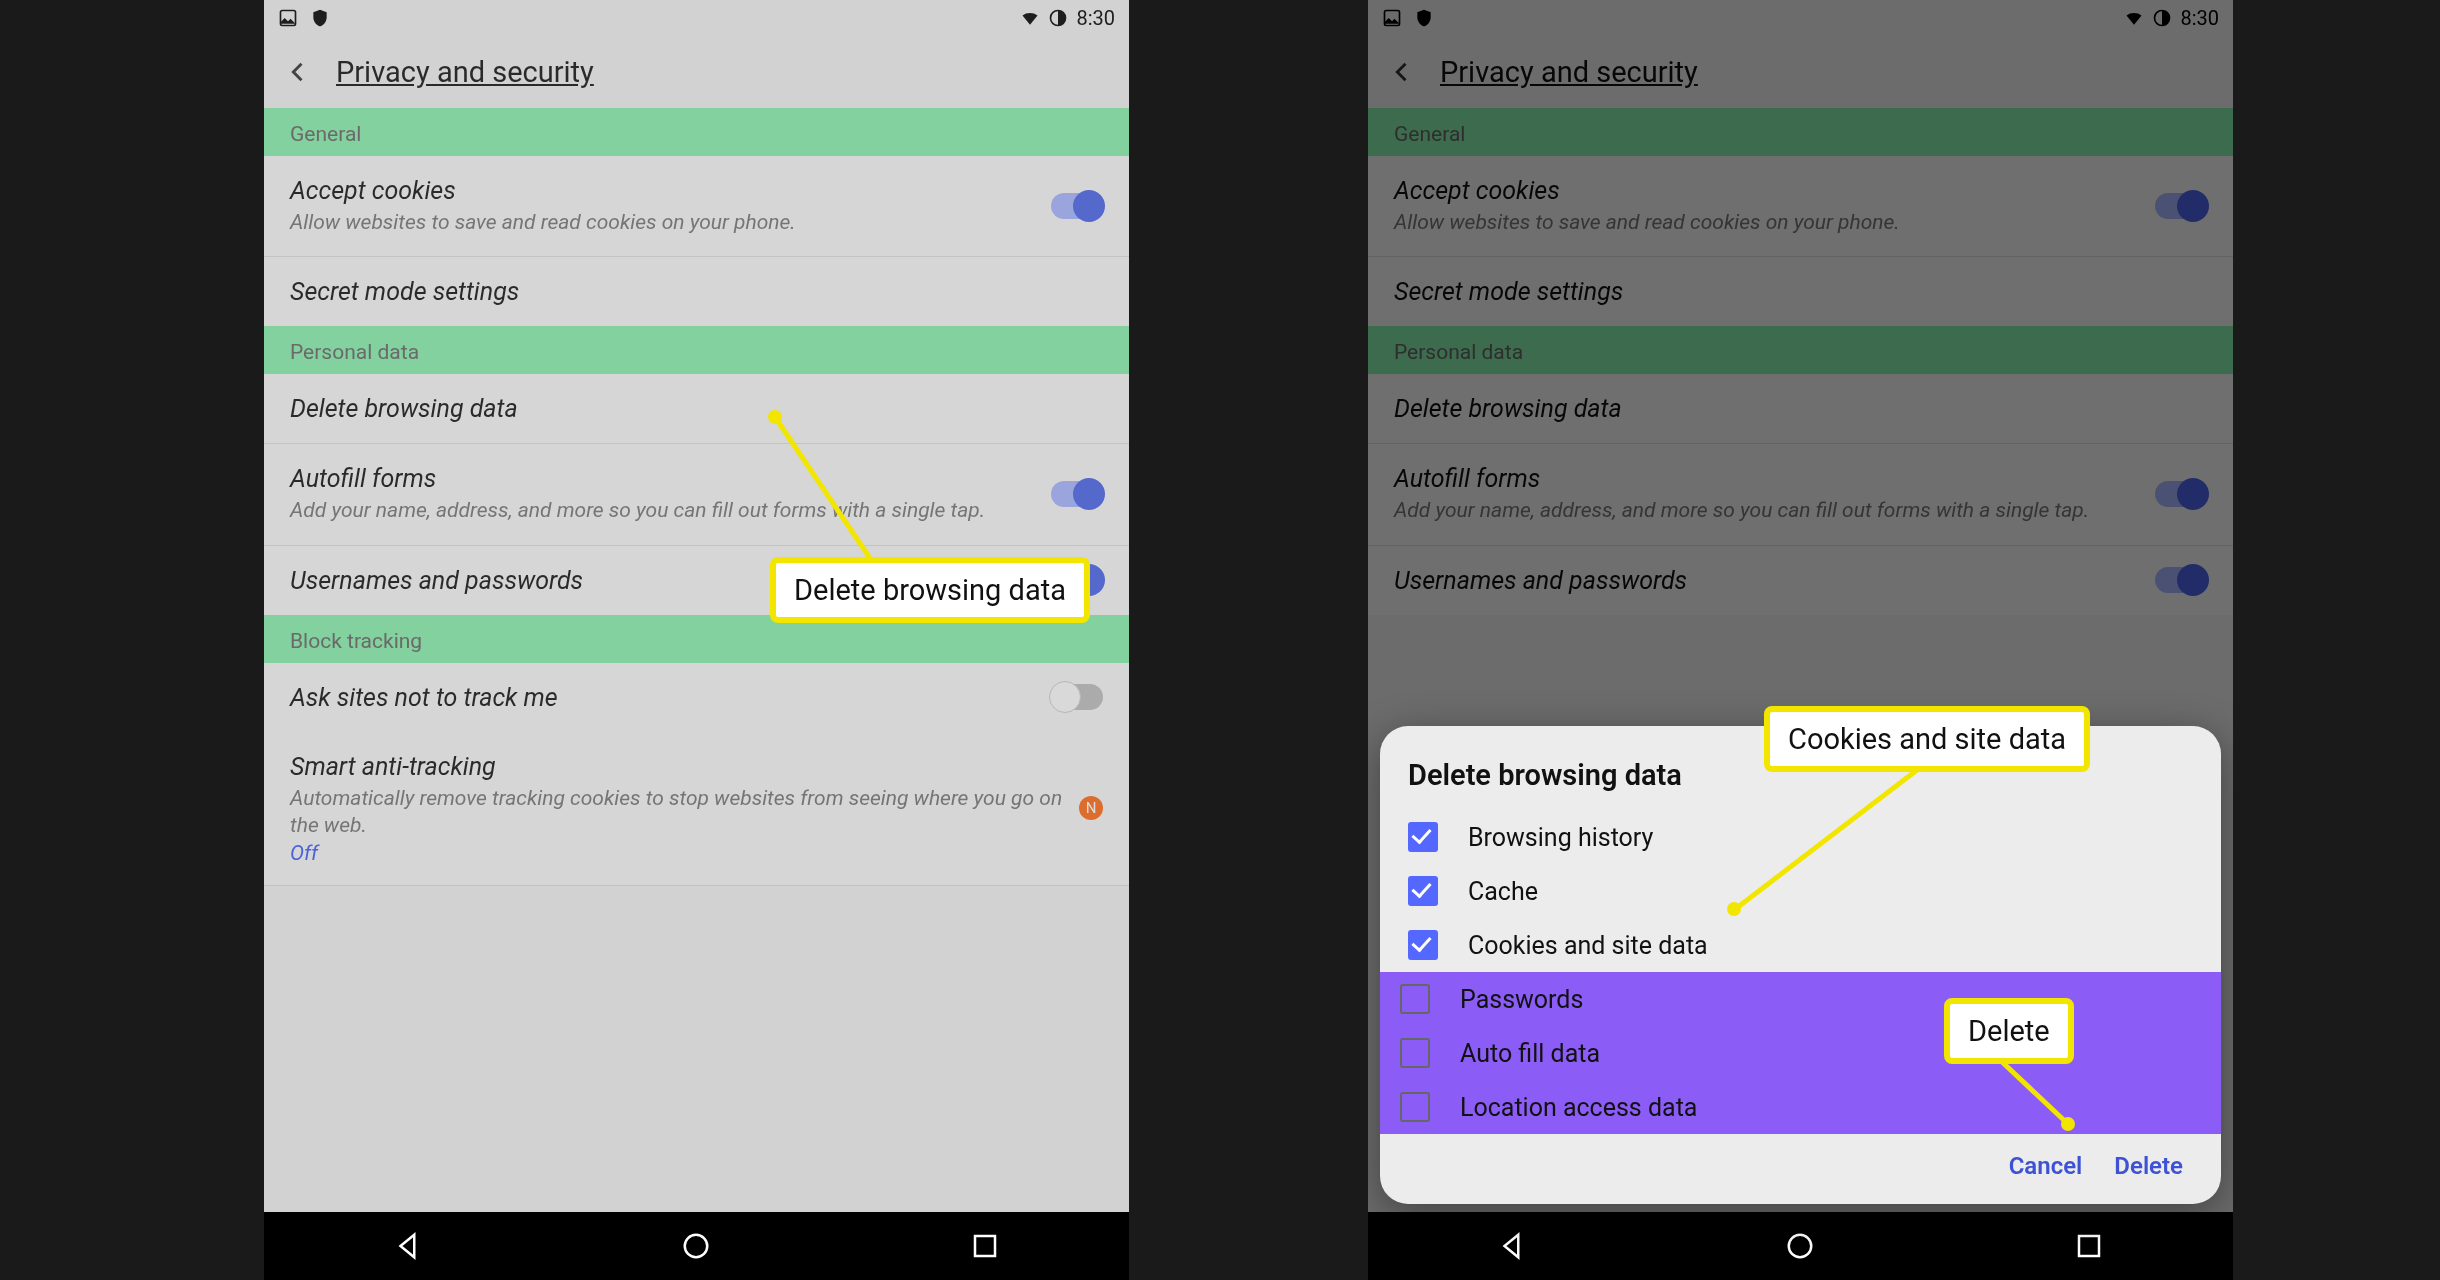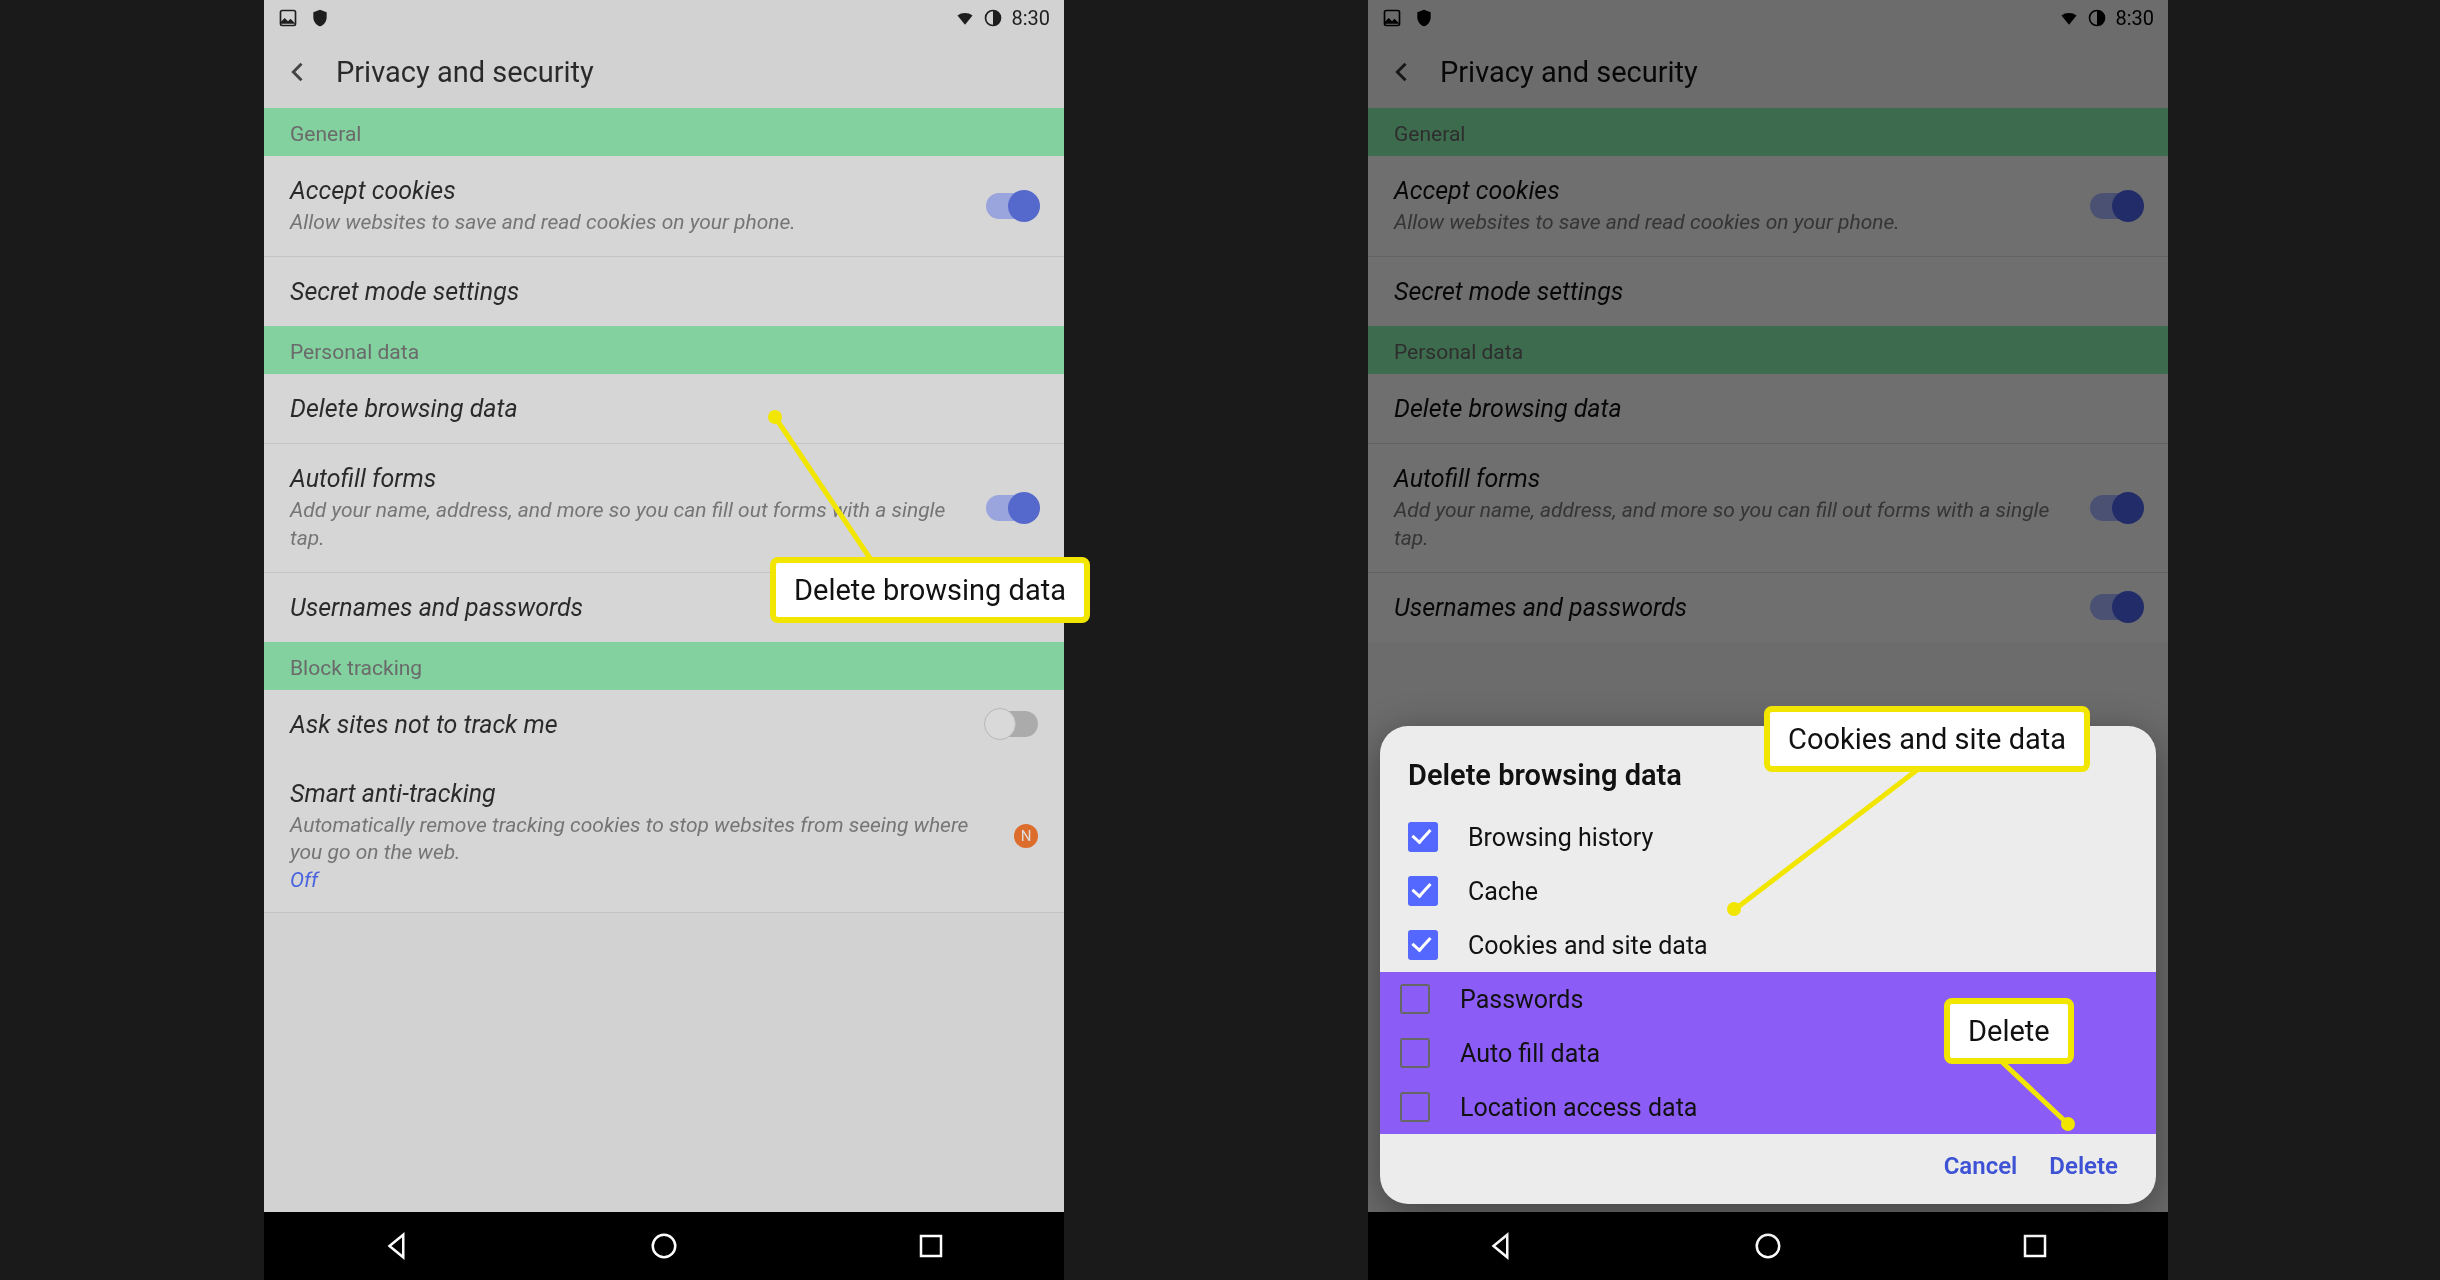--- a/index.html
+++ b/index.html
@@ -1,33 +1,33 @@
 <!DOCTYPE html>
 <html><head>
 <meta charset="utf-8">
 <style>
   html,body{margin:0;padding:0;background:#1a1a1a;font-family:Roboto,Arial,sans-serif;}
   .stage{width:2440px;height:1280px;position:relative;transform-origin:top left;}
-  .phone{position:absolute;width:800px;height:1280px;background:#f0f0f0;overflow:hidden;}
+  .phone{position:absolute;width:865px;height:1280px;background:#f0f0f0;overflow:hidden;}
   .phone.left{left:264px;top:0;}
   .phone.right{left:1368px;top:0;}
   .scrim{position:absolute;inset:0;pointer-events:none;}
   .scrim.light{background:rgba(120,120,120,0.25);}
   .scrim.dark{background:rgba(0,0,0,0.55);}
 
   
   .statusbar{height:36px;background:transparent;color:#000;display:flex;align-items:center;padding:0 14px;font-size:20px;}
   .statusbar .sb-left{display:flex;gap:12px;}
   .statusbar .sb-right{margin-left:auto;display:flex;align-items:center;gap:8px;}
   .sb-ico{width:20px;height:20px;display:inline-block;}
 
   
   .appbar{height:72px;display:flex;align-items:center;padding:0 20px;gap:24px;}
   .appbar .back{width:28px;height:28px;}
-  .appbar .title{font-size:29px;color:#111;}
+  .appbar .title{font-size:29px;color:#111;text-decoration:underline;}
 
   
   .section-header{padding:14px 26px 10px;font-size:21px;color:#666;background:#86efac;}
   .row{background:#f6f6f6;padding:20px 26px;display:flex;align-items:center;border-bottom:1px solid #dcdcdc;}
   .row .txt{flex:1;font-style:italic;}
   .row .ttl{font-size:25px;color:#111;}
   .row .sub{font-size:21px;color:#757575;margin-top:4px;line-height:1.3;}
   .row .link{color:#3a5cff;font-size:21px;margin-top:2px;}
   .last{border-bottom:none;}
 

